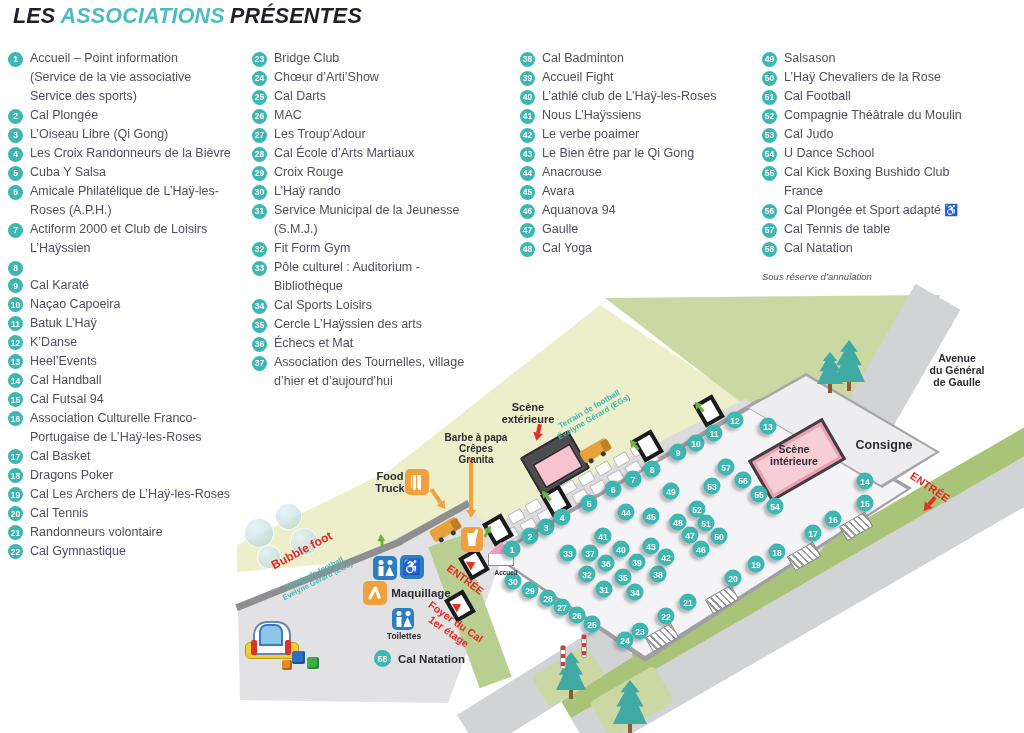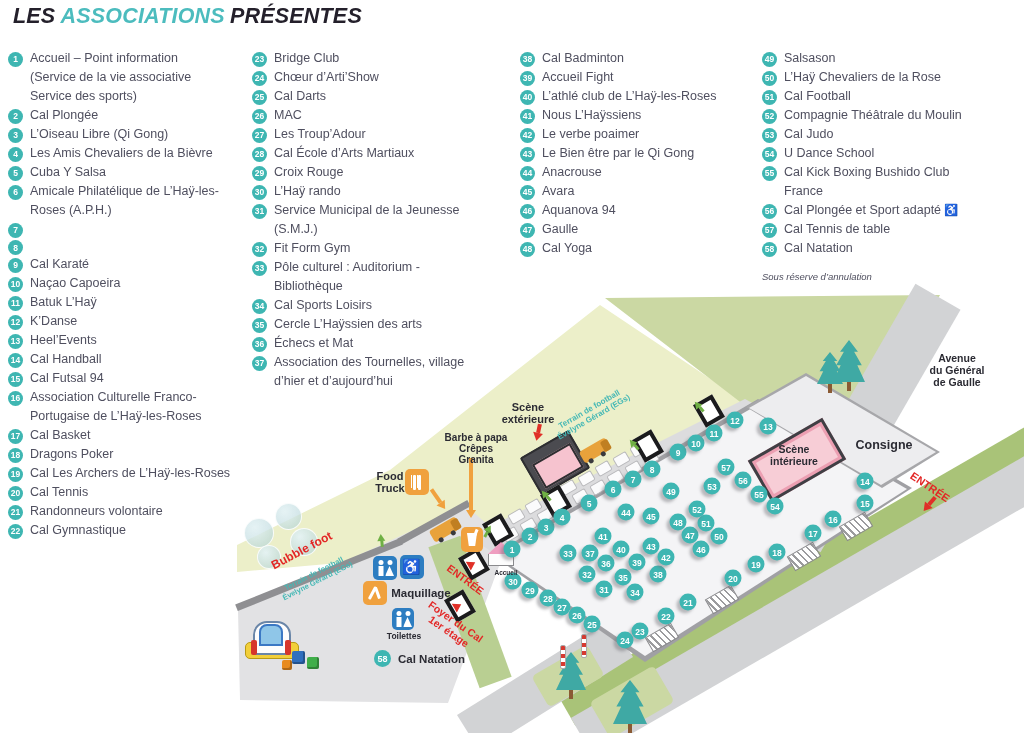--- a/index.html
+++ b/index.html
@@ -100,32 +100,33 @@
       <div class="assoc-item">
         <span class="num">2</span>
         <div class="txt">Cal Plongée</div>
       </div>
       <div class="assoc-item">
         <span class="num">3</span>
         <div class="txt">L’Oiseau Libre (Qi Gong)</div>
       </div>
       <div class="assoc-item">
         <span class="num">4</span>
-        <div class="txt">Les Amis Chevaliers de la Bièvre</div>
+        <div class="txt">Les Croix Randonneurs de la Bièvre</div>
       </div>
       <div class="assoc-item">
         <span class="num">5</span>
         <div class="txt">Cuba Y Salsa</div>
       </div>
       <div class="assoc-item">
         <span class="num">6</span>
         <div class="txt">Amicale Philatélique de L’Haÿ-les-<br>Roses (A.P.H.)</div>
       </div>
       <div class="assoc-item">
         <span class="num">7</span>
+        <div class="txt">Actiform 2000 et Club de Loisirs<br>L’Haÿssien</div>
       </div>
       <div class="assoc-item">
         <span class="num">8</span>
       </div>
       <div class="assoc-item">
         <span class="num">9</span>
         <div class="txt">Cal Karaté</div>
       </div>
       <div class="assoc-item">
         <span class="num">10</span>

